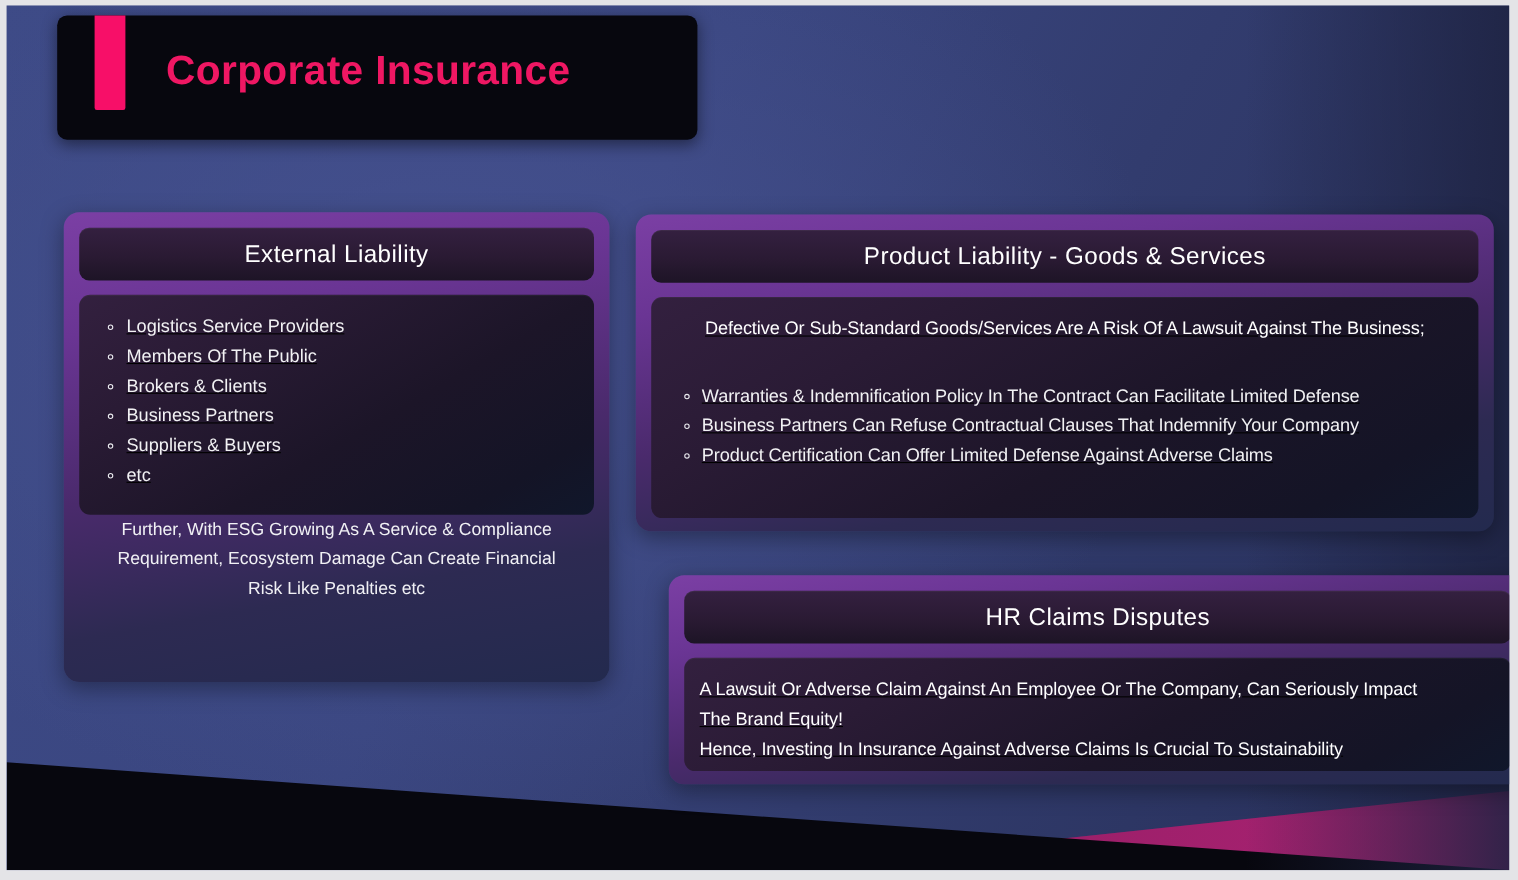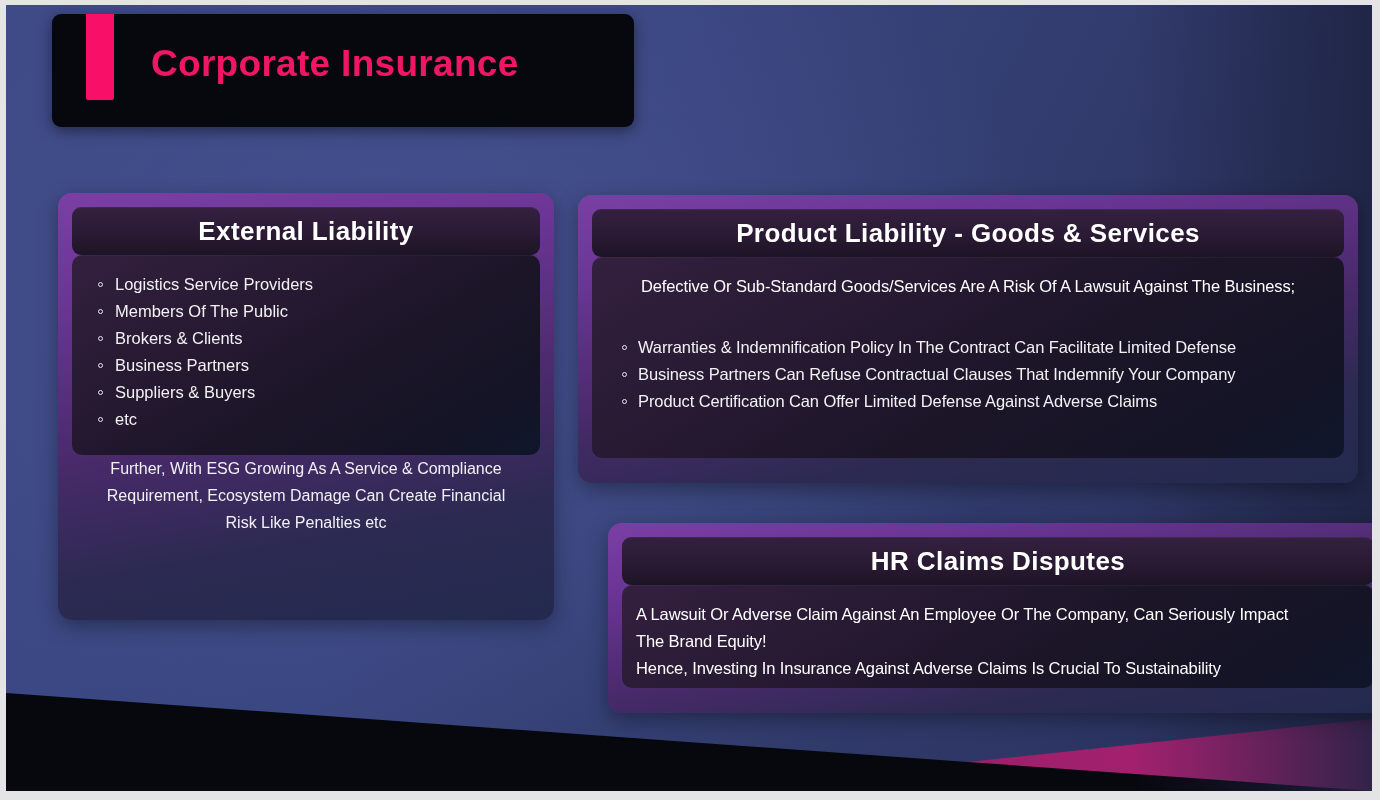--- a/index.html
+++ b/index.html
@@ -99,32 +99,34 @@
   .card-header {
     height: 48px;
     border-radius: 9px;
     display: flex;
     align-items: center;
     justify-content: center;
     background: linear-gradient(180deg, #342040 0%, #2a1a33 55%, #1d1426 100%);
     box-shadow: inset 0 1px 0 rgba(255,255,255,0.05);
   }
   .card-header-text {
-    font-size: 26px;
-    font-weight: bold;
+    font-size: 22px;
+    font-weight: normal;
     color: #ffffff;
     letter-spacing: 0.4px;
     white-space: nowrap;
   }
 
   .card-body {
+    margin-top: 13px;
     border-radius: 10px;
     background:
       linear-gradient(150deg, #33203f 0%, #2a1b35 26%, #1c1528 58%, #141426 85%, #10172b 100%);
     box-shadow: inset 0 1px 0 rgba(255,255,255,0.04);
+    text-decoration: underline;
   }
 
   
   ul.bullets { list-style: none; }
   ul.bullets li {
     position: relative;
     color: #f2f2f4;
     white-space: nowrap;
   }
   ul.bullets li .bullet-dot {

